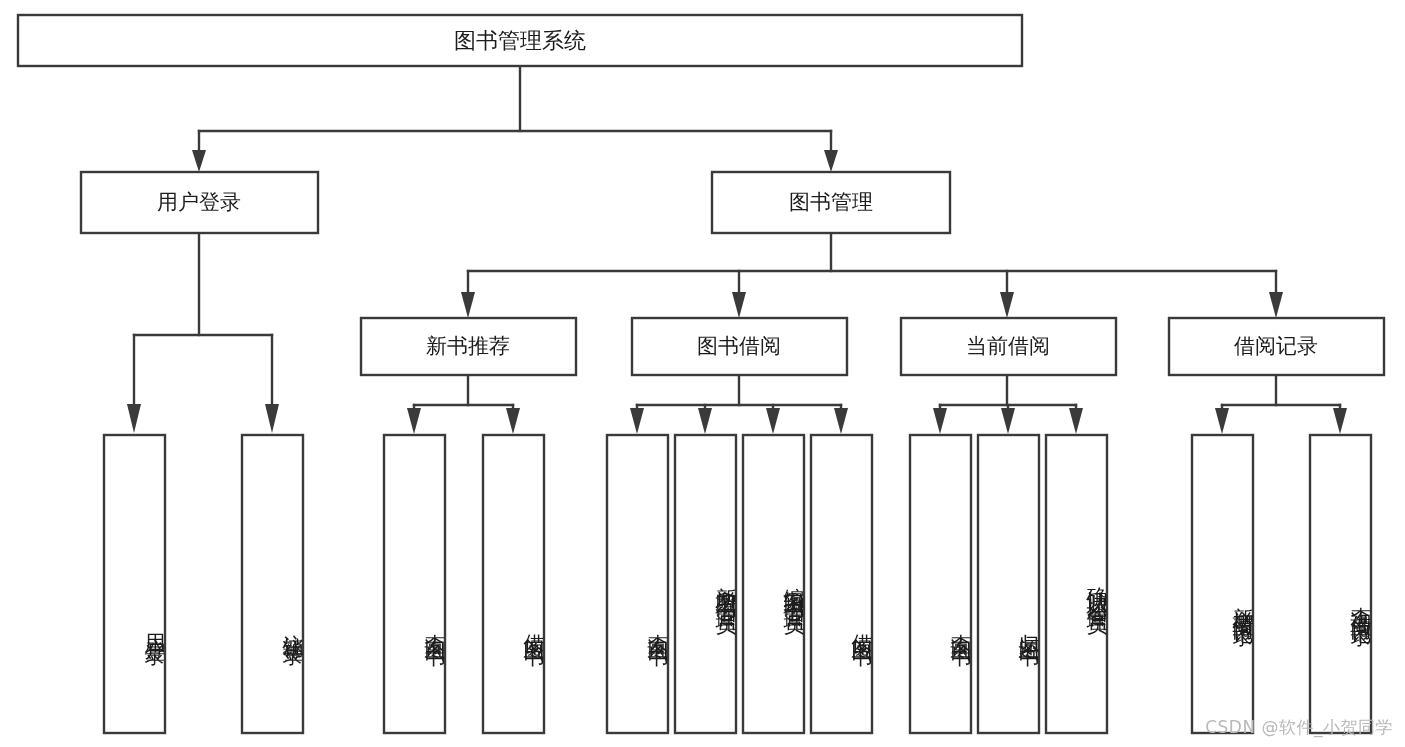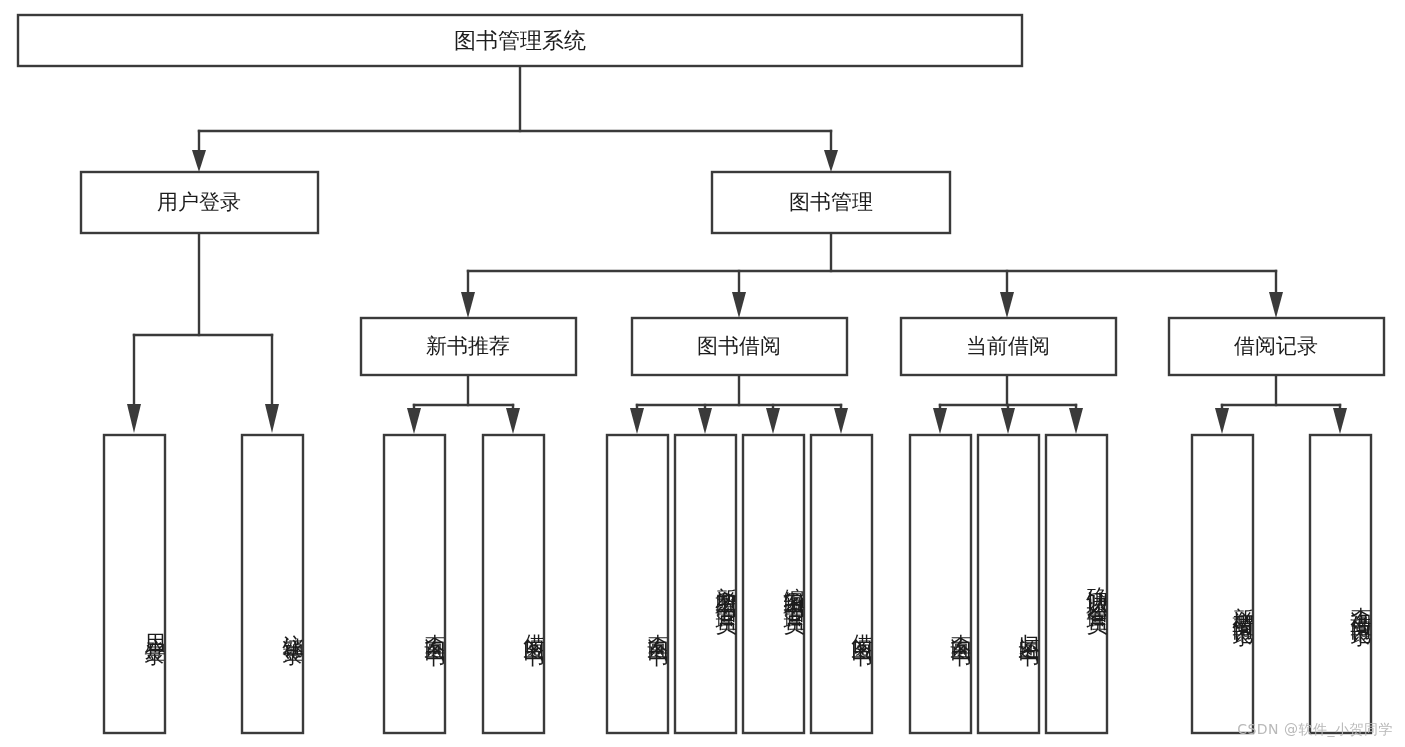--- a/index.html
+++ b/index.html
@@ -71,21 +71,21 @@
     display: flex;
     align-items: flex-start;
     justify-content: center;
     pointer-events: none;
   }
   .watermark {
     position: absolute;
     right: 12px;
     bottom: 8px;
     font-family: "DejaVu Sans", "Liberation Sans", sans-serif;
-    font-size: 14px;
+    font-size: 17px;
     color: #b9b9b9;
     white-space: nowrap;
     letter-spacing: 0.5px;
   }
 </style>
 </head>
 <body>
 
 <div id="diagram-root">
 

